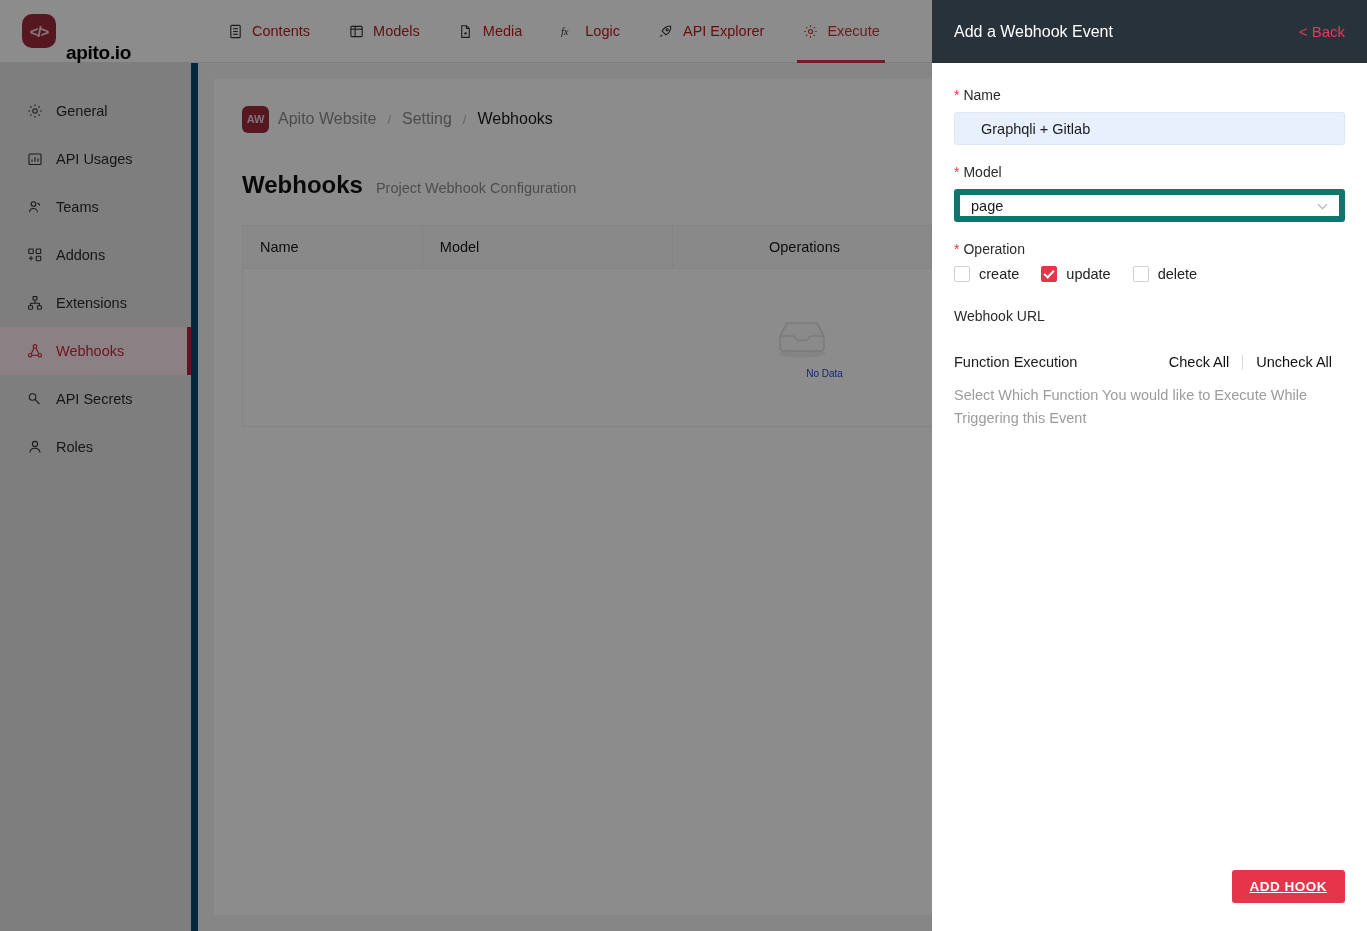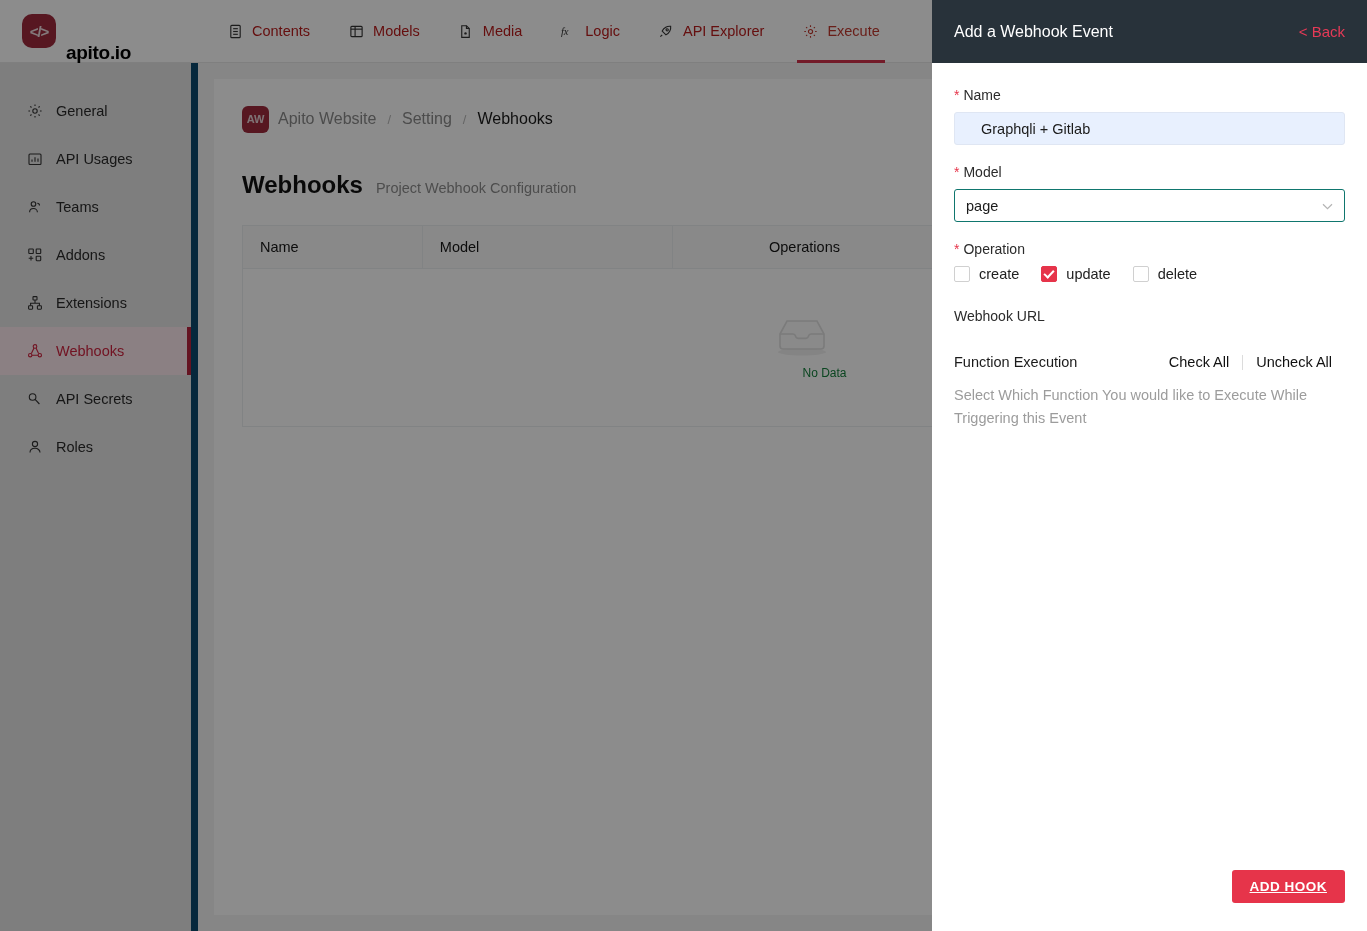--- a/index.html
+++ b/index.html
@@ -88,21 +88,21 @@
     font-size: 14.5px; font-weight: 500; color: #161616;
     background: #fafafa; border: 1px solid #eceff1;
     padding: 13px 17px; text-align: left; white-space: nowrap;
   }
   table.hooks th.ctr { text-align: center; }
   table.hooks td.empty {
     border: 1px solid #eceff1; border-top: none;
     height: 158px; text-align: center; vertical-align: middle;
   }
   .nodata { display: inline-flex; flex-direction: column; align-items: center; gap: 5px; }
-  .nodata-label { font-size: 12px; color: #15803d; margin-left: 45px; }
+  .nodata-label { font-size: 10px; color: #1d4ed8; margin-left: 45px; }
 
   
   .scrim { position: absolute; inset: 0; background: rgba(0,0,0,0.45); }
 
   
   .drawer {
     position: absolute; top: 0; right: 0; width: 435px; height: 931px;
     background: #ffffff; display: flex; flex-direction: column;
   }
   .drawer-head {
@@ -120,21 +120,21 @@
   .req { color: #e6344a; margin-right: 4px; font-size: 14px; }
 
   .inp {
     width: 100%; height: 33px; border: 1px solid #d9d9d9; border-radius: 3px;
     padding: 0 26px; font-size: 14.5px; color: #1b1b1b; background: #ffffff;
     font-family: "Liberation Sans", sans-serif;
   }
   .inp.autofill { background: #e8f0fe; border-color: #dfe6f3; }
 
   .sel {
-    width: 100%; height: 33px; border: 1px solid #0f766e; border-radius: 3px;
+    width: 100%; height: 33px; border: 6px solid #0f766e; border-radius: 3px;
     padding: 0 11px; display: flex; align-items: center; justify-content: space-between;
     font-size: 14.5px; color: #1b1b1b; background: #ffffff; cursor: pointer;
   }
   .chev { color: #b4b4b4; font-size: 11px; }
 
   .ops { display: flex; align-items: center; gap: 8px; margin-top: 2px; }
   .op { display: flex; align-items: center; gap: 9px; margin-right: 14px; cursor: pointer; }
   .cbx {
     width: 16px; height: 16px; border: 1px solid #d0d0d0; border-radius: 2px;
     background: #ffffff; flex: 0 0 16px;

